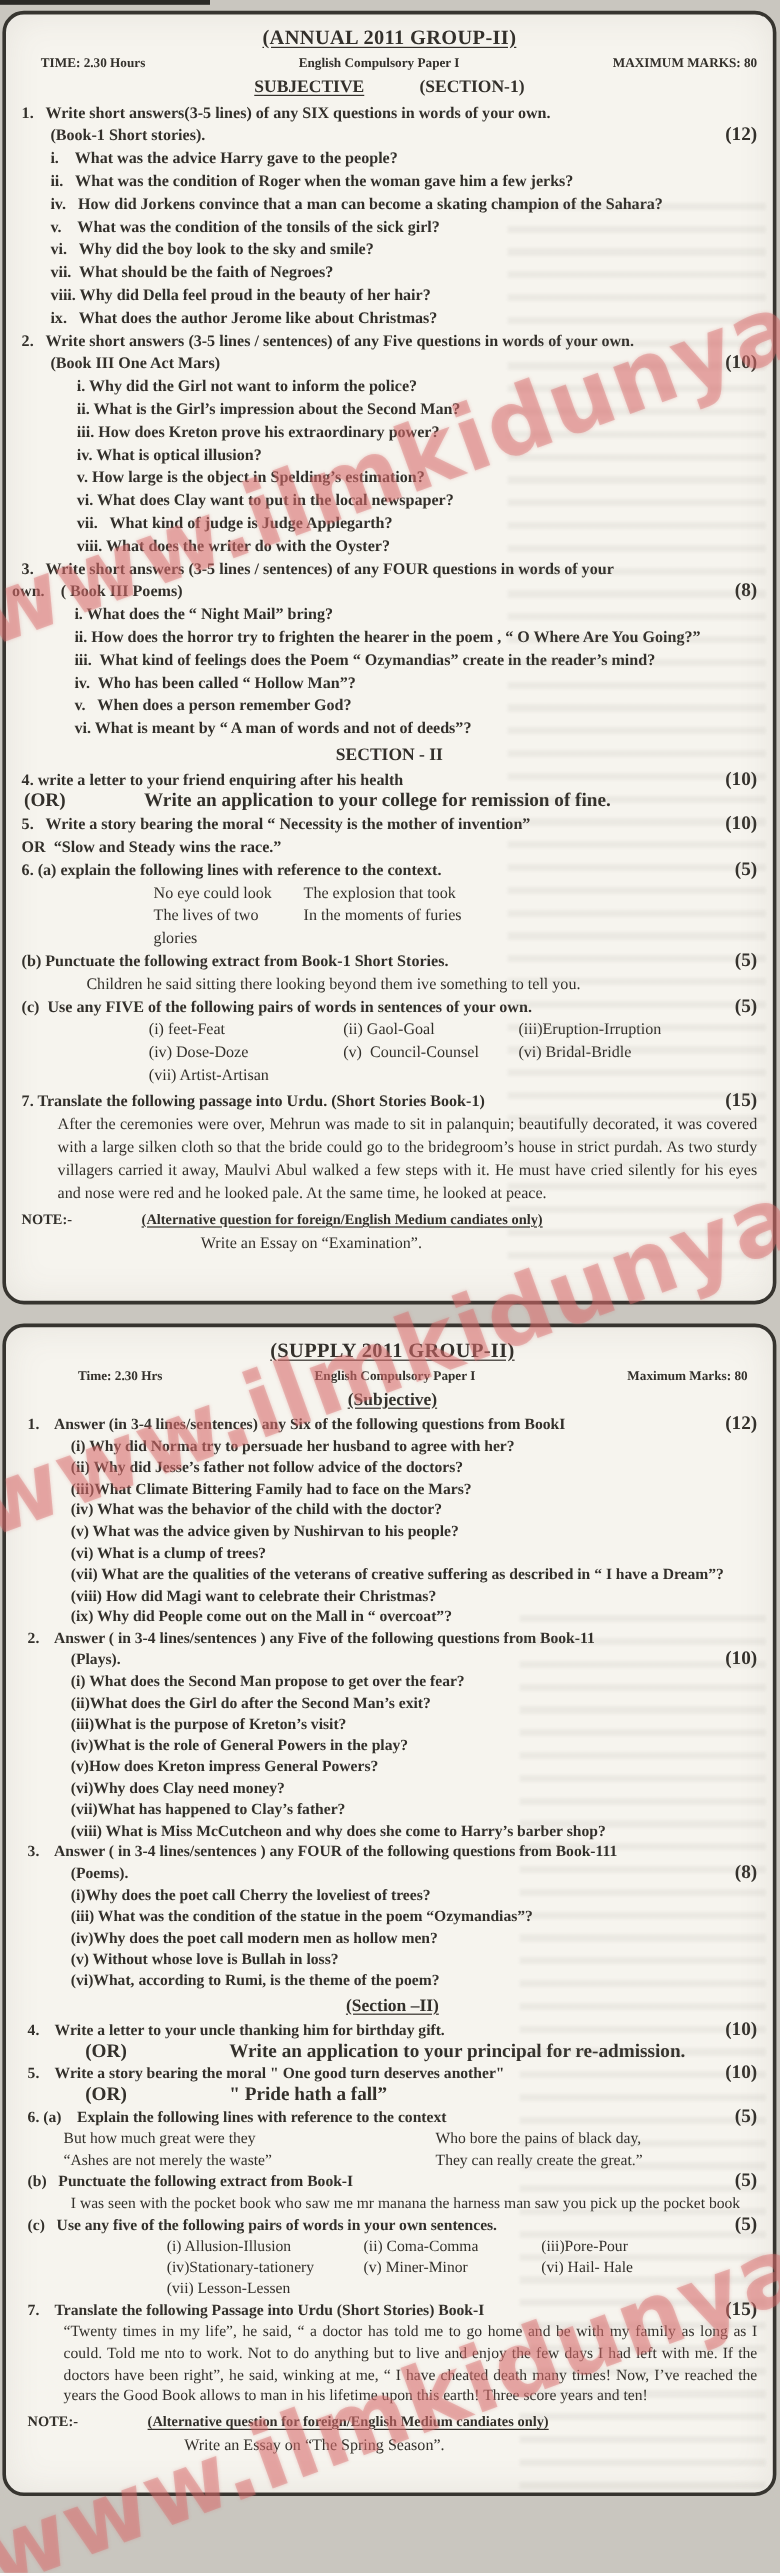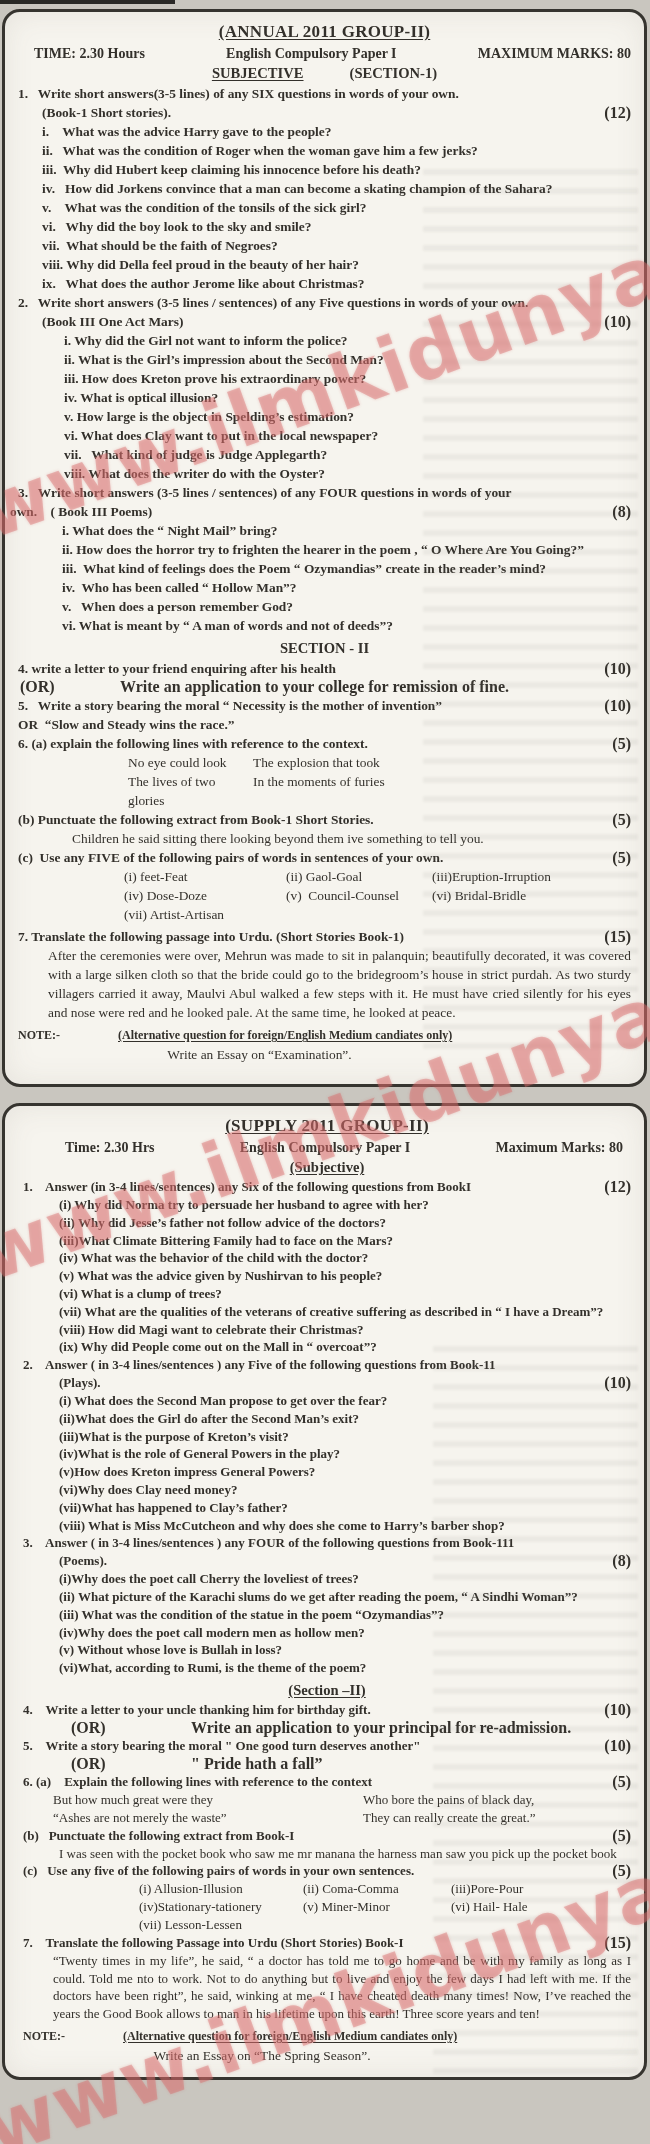--- a/index.html
+++ b/index.html
@@ -28,21 +28,21 @@
   .bleed {
     position:absolute; pointer-events:none;
     background-image: repeating-linear-gradient(0deg, transparent 0 13px, rgba(118,115,108,.15) 13px 19px);
     filter: blur(1.2px); opacity:.55;
   }
   .bleed.b1 { right:6px; top:150px; width:215px; height:900px; }
   .bleed.b2 { right:6px; top:240px; width:205px; height:760px; }
 
   .title { text-align:center; font-weight:bold; font-size:17px; line-height:24px; letter-spacing:.3px; }
   .title span { text-decoration:underline; text-underline-offset:2px; }
-  .hdr { display:flex; justify-content:space-between; align-items:baseline; font-weight:bold; font-size:14px; line-height:19px; }
+  .hdr { display:flex; justify-content:space-between; align-items:baseline; font-weight:bold; font-size:11px; line-height:19px; }
   #paper1 .hdr .t1 { margin-left:16px; }
   #paper2 .hdr .t1 { margin-left:42px; }
   #paper2 .hdr .t3 { margin-right:8px; }
   .subline { text-align:center; font-weight:bold; font-size:14.6px; line-height:21px; }
   .subline .u { text-decoration:underline; text-underline-offset:2px; }
   .subline .gap { display:inline-block; width:46px; }
 
   .line, .qh { font-size:13.4px; line-height:19px; white-space:pre-wrap; }
   #paper2 .line, #paper2 .qh, #paper2 .qlist > div, #paper2 .vrow, #paper2 .passage { font-size:13px; line-height:17.8px; }
   .qh { font-weight:bold; }
@@ -125,21 +125,20 @@
   </div>
 
   <div class="qh">1.   Write short answers(3-5 lines) of any SIX questions in words of your own.</div>
   <div class="hrow">
     <span class="t qh ind-a">(Book-1 Short stories).</span>
     <span class="marks">(12)</span>
   </div>
   <div class="qlist l1">
       <div>i.    What was the advice Harry gave to the people?</div>
       <div>ii.   What was the condition of Roger when the woman gave him a few jerks?</div>
-      <div>iii.  Why did Hubert keep claiming his innocence before his death?</div>
       <div>iv.   How did Jorkens convince that a man can become a skating champion of the Sahara?</div>
       <div>v.    What was the condition of the tonsils of the sick girl?</div>
       <div>vi.   Why did the boy look to the sky and smile?</div>
       <div>vii.  What should be the faith of Negroes?</div>
       <div>viii. Why did Della feel proud in the beauty of her hair?</div>
       <div>ix.   What does the author Jerome like about Christmas?</div>
     </div>
 
   <div class="qh">2.   Write short answers (3-5 lines / sentences) of any Five questions in words of your own.</div>
   <div class="hrow">
@@ -273,21 +272,20 @@
       <div>(viii) What is Miss McCutcheon and why does she come to Harry’s barber shop?</div>
     </div>
 
   <div class="qh">3.    Answer ( in 3-4 lines/sentences ) any FOUR of the following questions from Book-111</div>
   <div class="hrow">
     <span class="t qh ind-b">(Poems).</span>
     <span class="marks">(8)</span>
   </div>
   <div class="qlist l4">
       <div>(i)Why does the poet call Cherry the loveliest of trees?</div>
-      <div>(ii) What picture of the Karachi slums do we get after reading the poem, “ A Sindhi Woman”?</div>
       <div>(iii) What was the condition of the statue in the poem “Ozymandias”?</div>
       <div>(iv)Why does the poet call modern men as hollow men?</div>
       <div>(v) Without whose love is Bullah in loss?</div>
       <div>(vi)What, according to Rumi, is the theme of the poem?</div>
     </div>
 
   <div class="sec-title"><span class="u">(Section –II)</span></div>
 
   <div class="hrow">
     <span class="t qh">4.    Write a letter to your uncle thanking him for birthday gift.</span>

